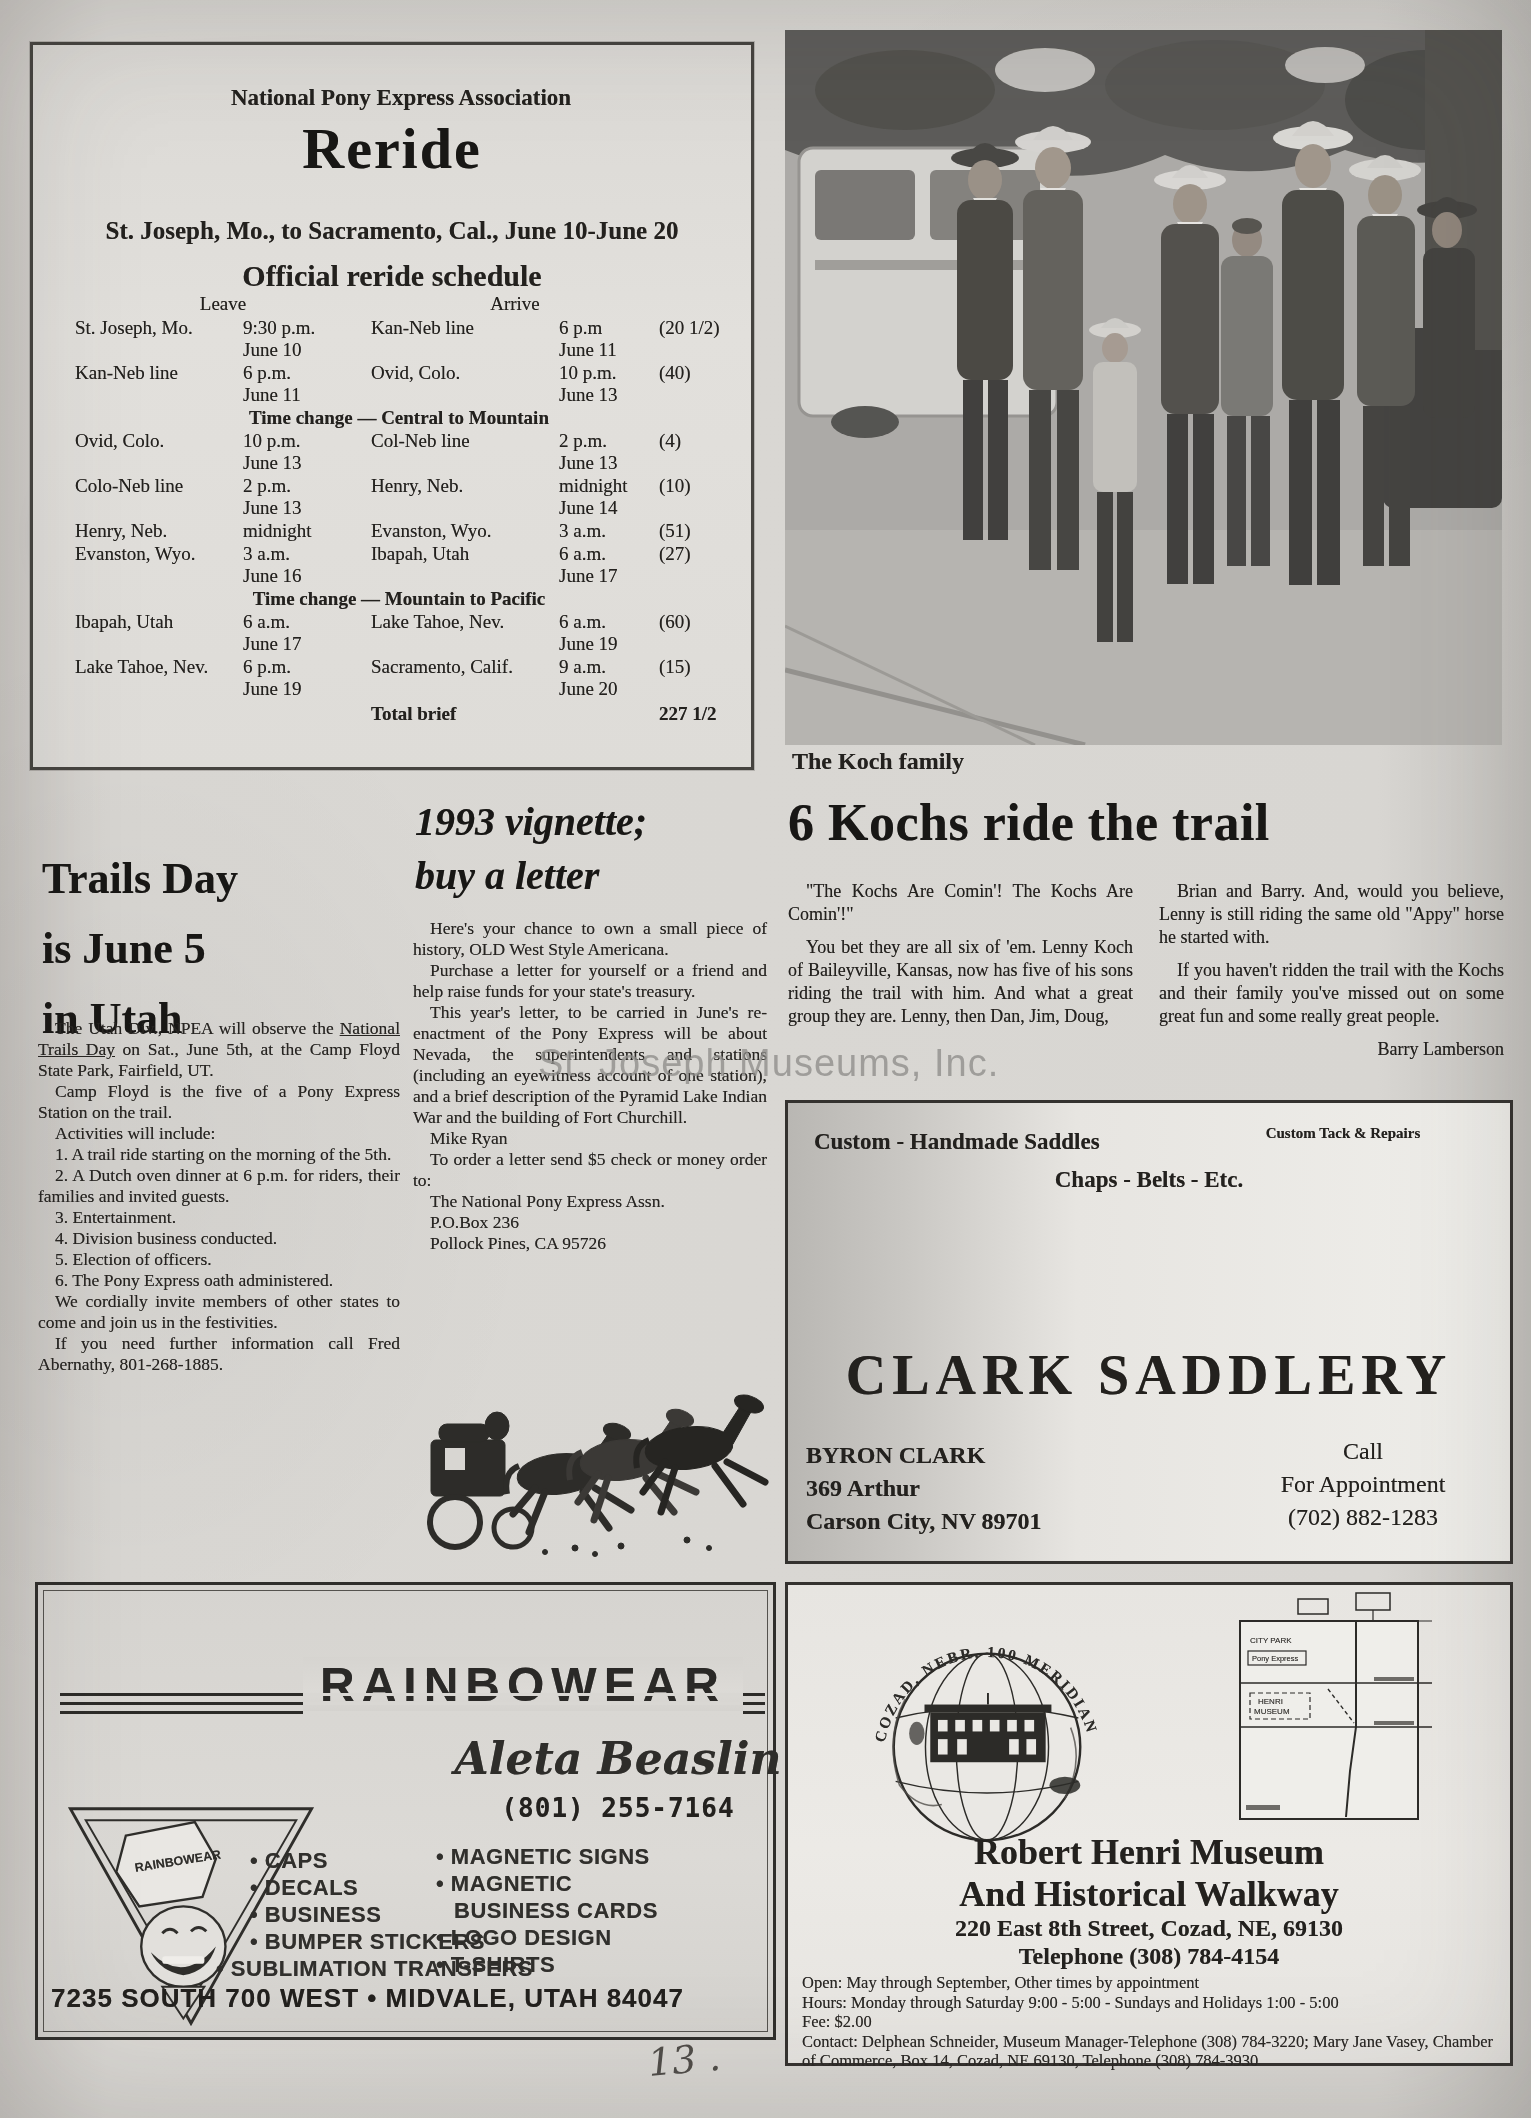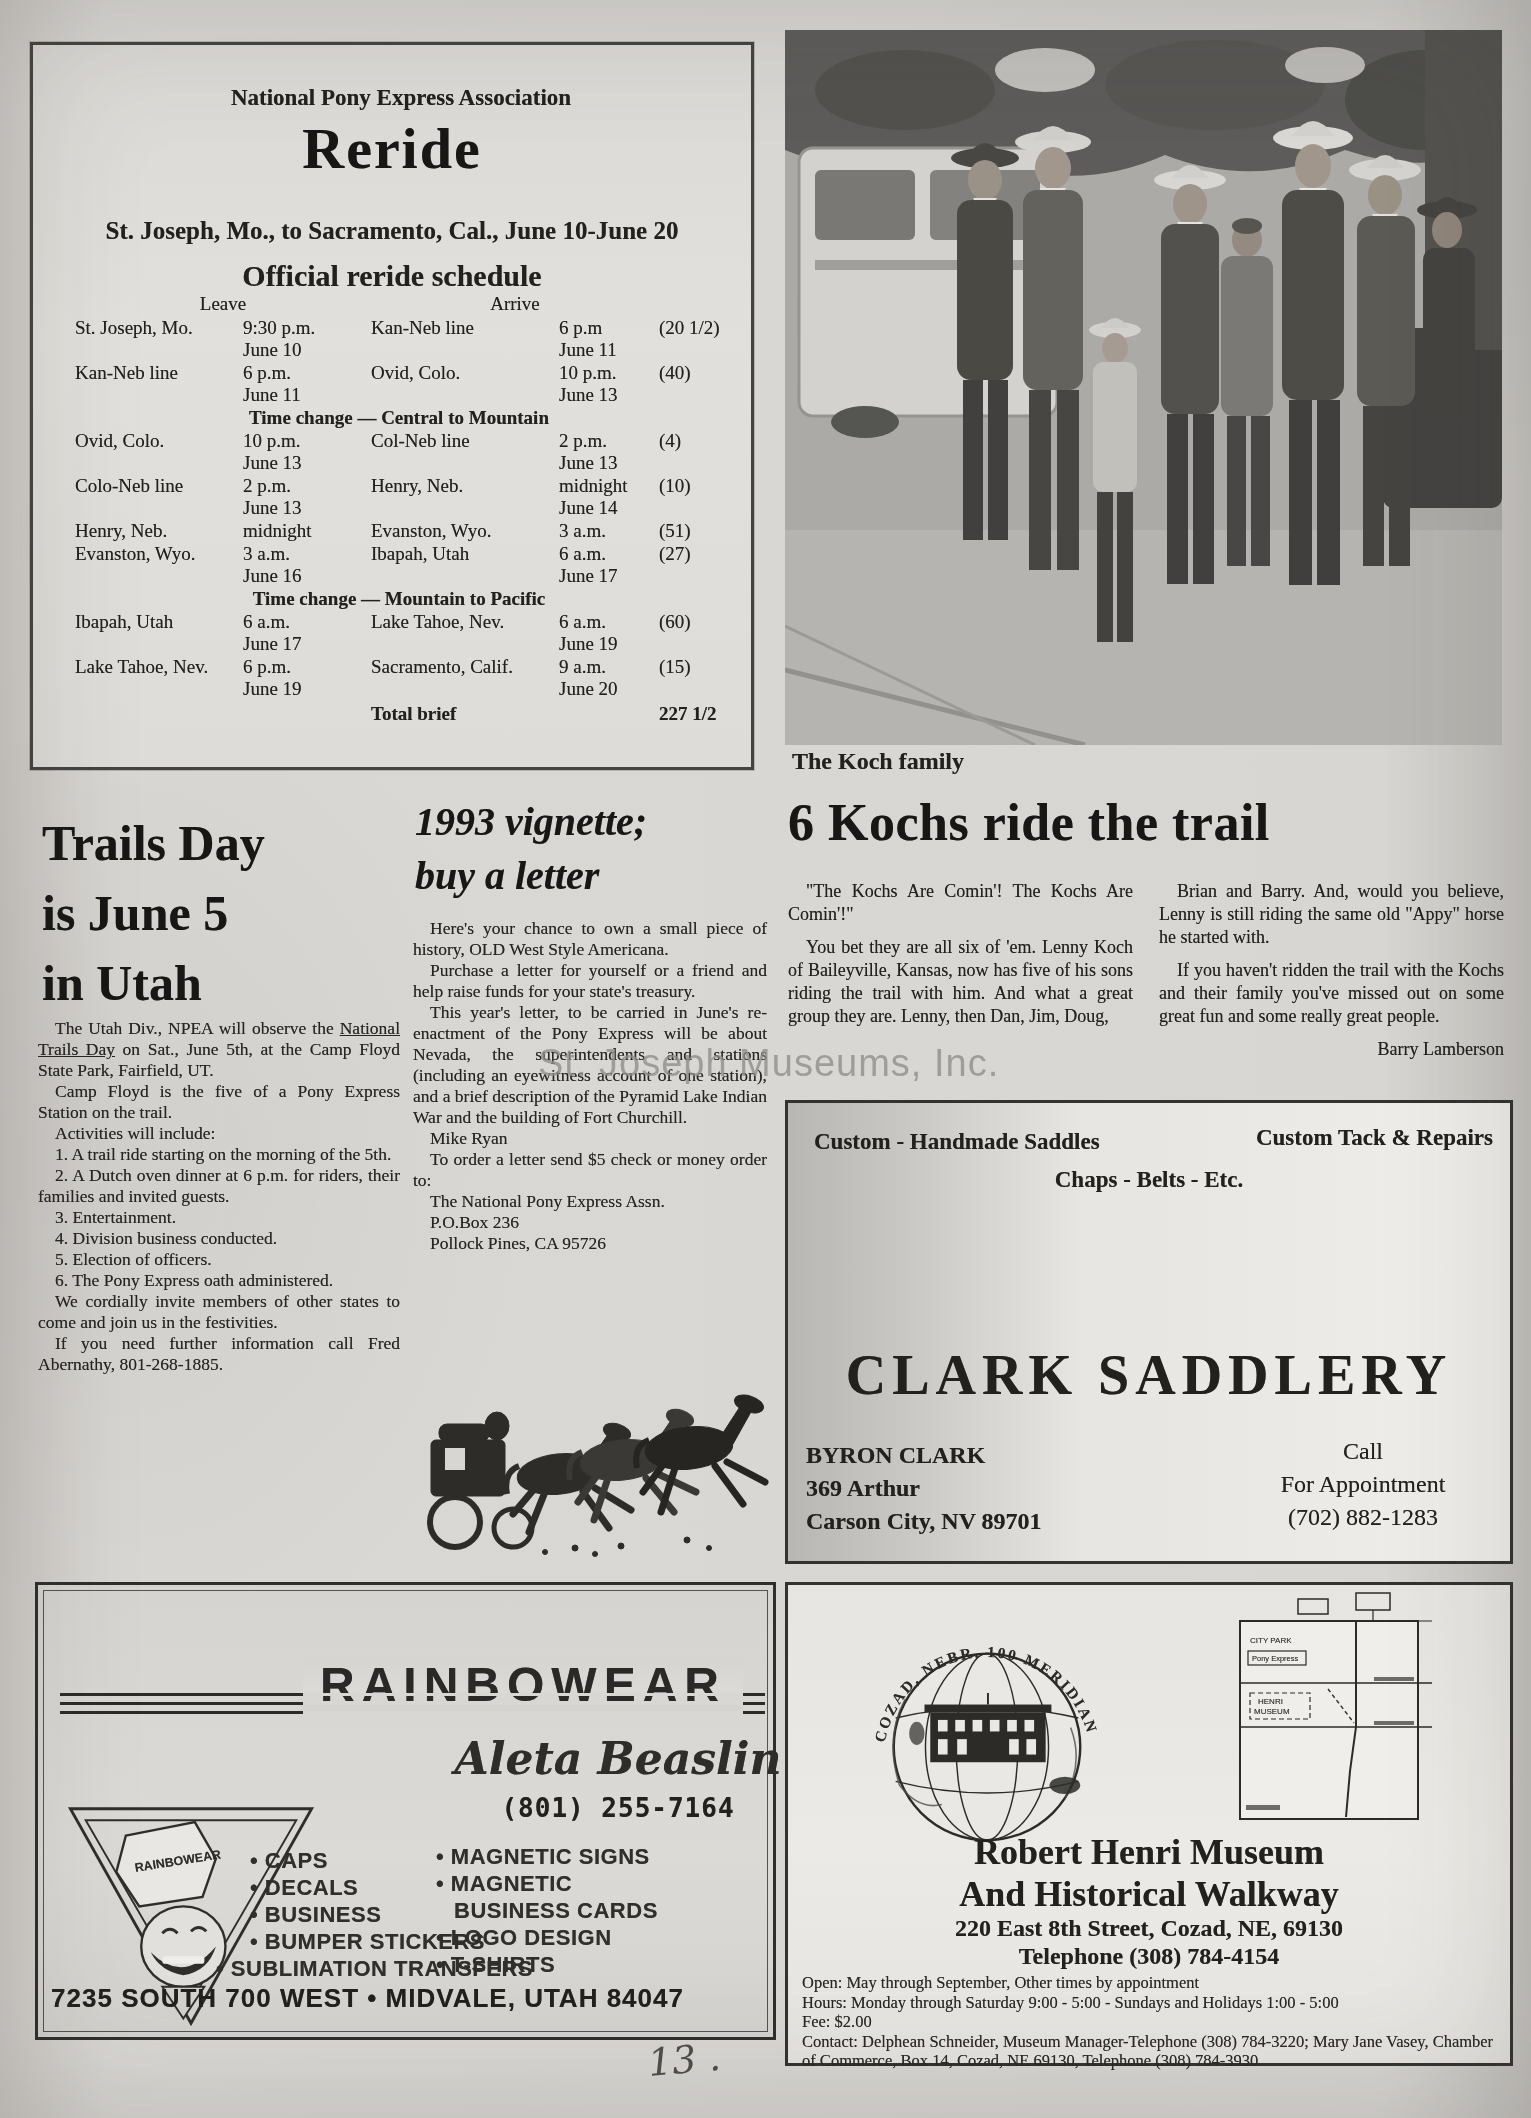--- a/index.html
+++ b/index.html
@@ -35,42 +35,42 @@
   .c5{width:64px;flex:none;}
   .sdiv{font-weight:bold;text-align:center;margin:1px 0;}
   .stot{display:flex;margin-top:3px;font-weight:bold;}
 
   
   .photo{left:785px;top:30px;width:717px;height:715px;filter:blur(.4px) contrast(.96) brightness(1.01);}
   .caption{left:792px;top:748px;font-size:24px;font-weight:bold;}
 
   
   .headline{font-weight:bold;color:#181715;}
-  .trails-head{left:42px;top:808px;width:360px;font-size:50px;line-height:70px;}
+  .trails-head{left:42px;top:844px;width:360px;font-size:44px;line-height:70px;}
   .trails-body{left:38px;top:1018px;width:362px;}
   .bodytxt{font-size:17.5px;line-height:21px;text-align:justify;color:#272522;}
   .bodytxt p{margin:0;text-indent:17px;}
   .u{text-decoration:underline;}
   .vig-head{left:415px;top:795px;width:360px;font-size:40px;line-height:54px;font-style:italic;}
   .vig-body{left:413px;top:918px;width:354px;}
   .addr-ind{text-indent:17px !important;}
   .kochs-head{left:788px;top:793px;width:720px;font-size:52px;letter-spacing:.5px;}
   .kochs-cols{left:788px;top:880px;width:717px;display:flex;gap:26px;}
   .kochs-cols .col{width:345px;font-size:18px;line-height:23px;text-align:justify;}
   .kochs-cols p{margin:0 0 10px 0;text-indent:18px;}
   .kbyline{text-align:right;margin-top:14px;text-indent:0 !important;}
 
   .watermark{left:538px;top:1042px;font-size:38px;color:#8f8e8b;opacity:.78;
     font-family:"Liberation Sans",sans-serif;letter-spacing:1px;z-index:6;text-shadow:none;}
 
   
   .clark{left:785px;top:1100px;width:722px;height:458px;border:3px solid #34322f;
     background:linear-gradient(90deg,#b9b7b3 0%,#c9c7c3 16%,#e7e5e1 40%,#efeeea 100%);}
   .clark-tl{left:26px;top:26px;font-size:23px;font-weight:bold;}
-  .clark-tr{left:405px;top:22px;width:300px;font-size:23px;font-weight:bold;text-align:right;}
+  .clark-tr{left:405px;top:22px;width:300px;font-size:15px;font-weight:bold;text-align:center;}
   .clark-tc{left:0;top:64px;width:722px;font-size:23px;font-weight:bold;text-align:center;}
   .clark-name{left:0;top:240px;width:722px;font-size:56px;font-weight:bold;text-align:center;letter-spacing:6px;}
   .clark-owner{left:18px;top:336px;font-size:24px;font-weight:bold;line-height:33px;}
   .clark-call{left:445px;top:332px;width:260px;font-size:24px;text-align:center;line-height:33px;}
 
   
   .rainbow{left:35px;top:1582px;width:735px;height:452px;border:3px solid #2f2e2b;
     outline:1px solid #54524e;outline-offset:-9px;
     background:linear-gradient(180deg,#d6d4d0,#dcdad6 60%,#d4d2ce);}
   .rw-line{position:absolute;height:3px;background:#2c2b28;}

